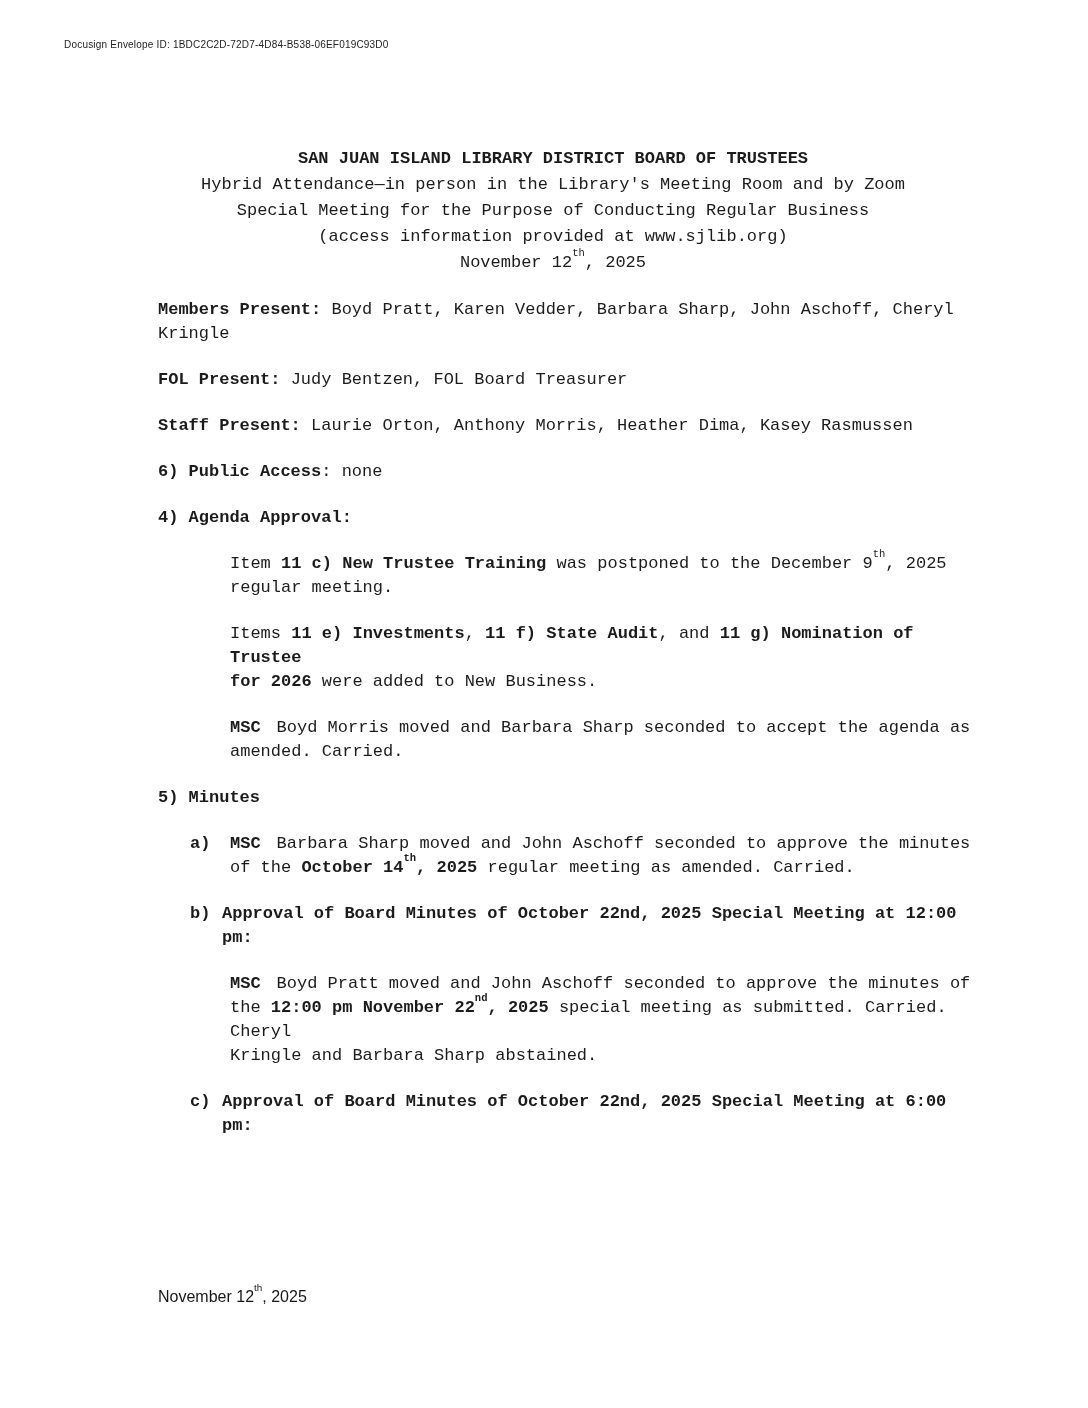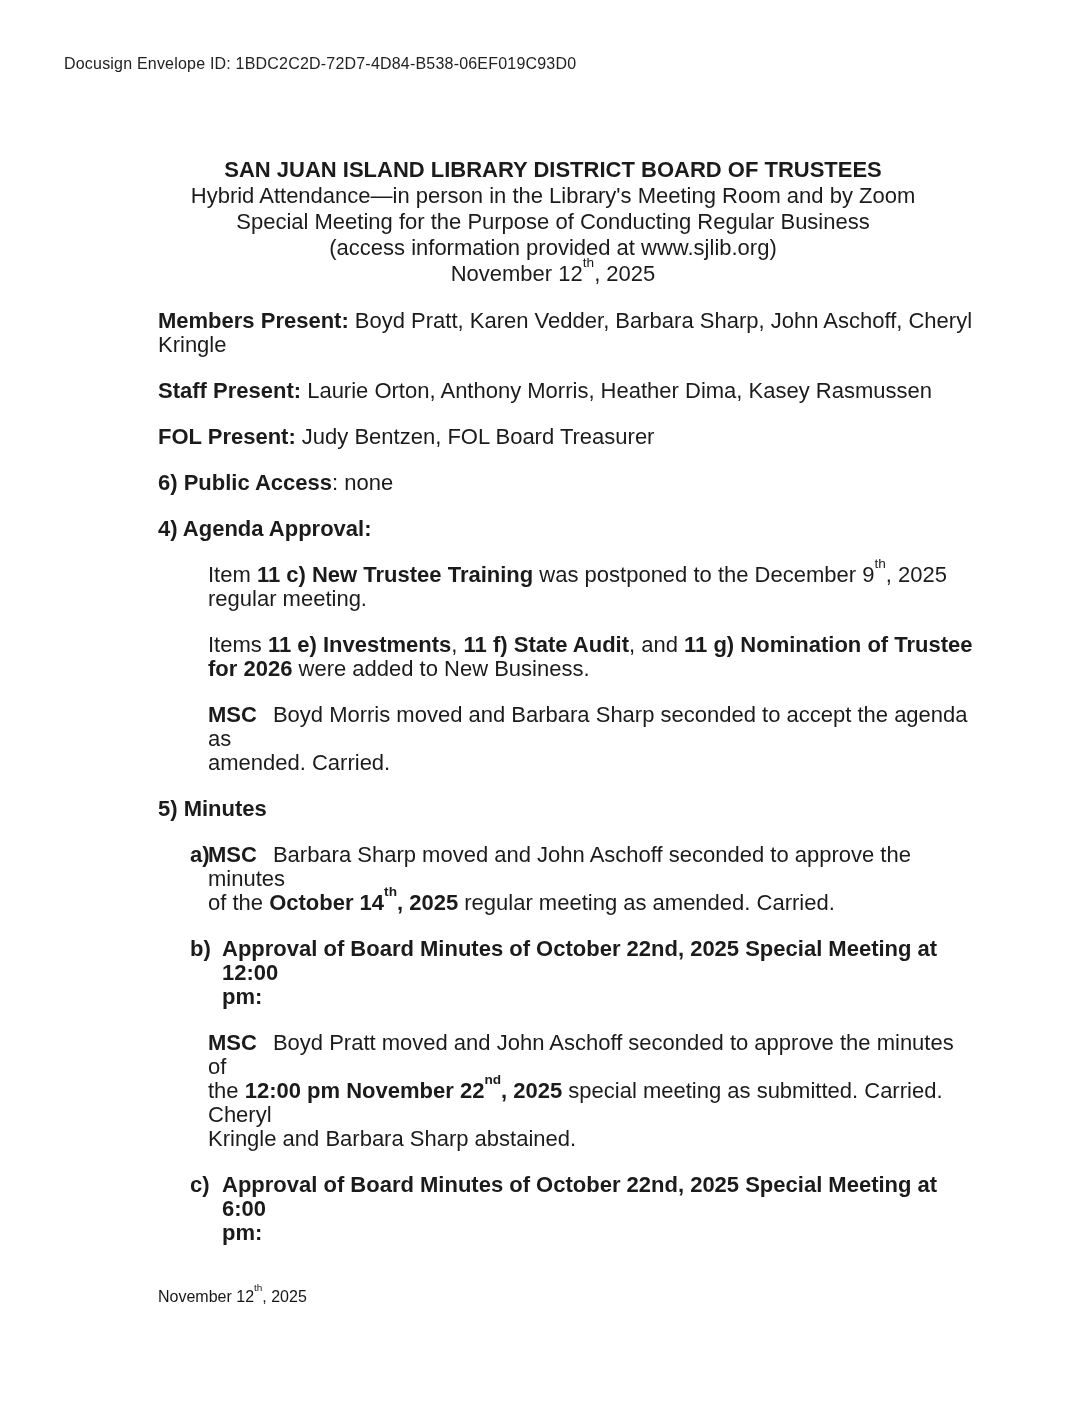--- a/index.html
+++ b/index.html
@@ -11,47 +11,48 @@
     position: relative;
     width: 1088px;
     height: 1408px;
     background: #ffffff;
     color: #1b1b1b;
     font-family: "Liberation Sans", "DejaVu Sans", sans-serif;
     overflow: hidden;
   }
   .docusign {
     position: absolute;
-    top: 55px;
+    top: 39px;
     left: 64px;
-    font-size: 16px;
+    font-size: 10px;
     letter-spacing: 0.2px;
     color: #222222;
     white-space: nowrap;
   }
   .content {
     position: absolute;
-    top: 157px;
+    top: 146px;
     left: 158px;
     width: 820px;
-    font-size: 22px;
+    font-size: 17px;
     line-height: 24px;
+    font-family: Liberation Mono, monospace;
   }
   .header {
     text-align: center;
     line-height: 26px;
     margin: 0 30px 22px 0;
   }
   .title { font-weight: bold; }
   .b { font-weight: bold; }
   .para {
     margin: 0 0 22px 0;
     white-space: pre-wrap;
   }
-  .indent { margin-left: 50px; }
+  .indent { margin-left: 72px; }
   .listitem {
     position: relative;
     padding-left: 64px;
   }
   .marker {
     position: absolute;
     left: 32px;
     top: 0;
   }
   .msc { margin-right: 16px; }
@@ -84,23 +85,23 @@
       <div>Hybrid Attendance—in person in the Library's Meeting Room and by Zoom</div>
       <div>Special Meeting for the Purpose of Conducting Regular Business</div>
       <div>(access information provided at www.sjlib.org)</div>
       <div><span>November 12</span><sup class="sup">th</sup><span>, 2025</span></div>
     </div>
 
 
     <p class="para"><span class="b">Members Present: </span><span>Boyd Pratt, Karen Vedder, Barbara Sharp, John Aschoff, Cheryl
 Kringle</span></p>
 
+    <p class="para"><span class="b">FOL Present: </span><span>Judy Bentzen, FOL Board Treasurer</span></p>
+
     <p class="para"><span class="b">Staff Present: </span><span>Laurie Orton, Anthony Morris, Heather Dima, Kasey Rasmussen</span></p>
-
-    <p class="para"><span class="b">FOL Present: </span><span>Judy Bentzen, FOL Board Treasurer</span></p>
 
 
     <p class="para"><span class="b">6) Public Access</span><span>: none</span></p>
 
     <p class="para b">4) Agenda Approval:</p>
 
     <p class="para indent"><span>Item </span><span class="b">11 c) New Trustee Training</span><span> was postponed to the December 9</span><sup class="sup">th</sup><span>, 2025
 regular meeting.</span></p>
 
     <p class="para indent"><span>Items </span><span class="b">11 e) Investments</span><span>, </span><span class="b">11 f) State Audit</span><span>, and </span><span class="b">11 g) Nomination of Trustee

